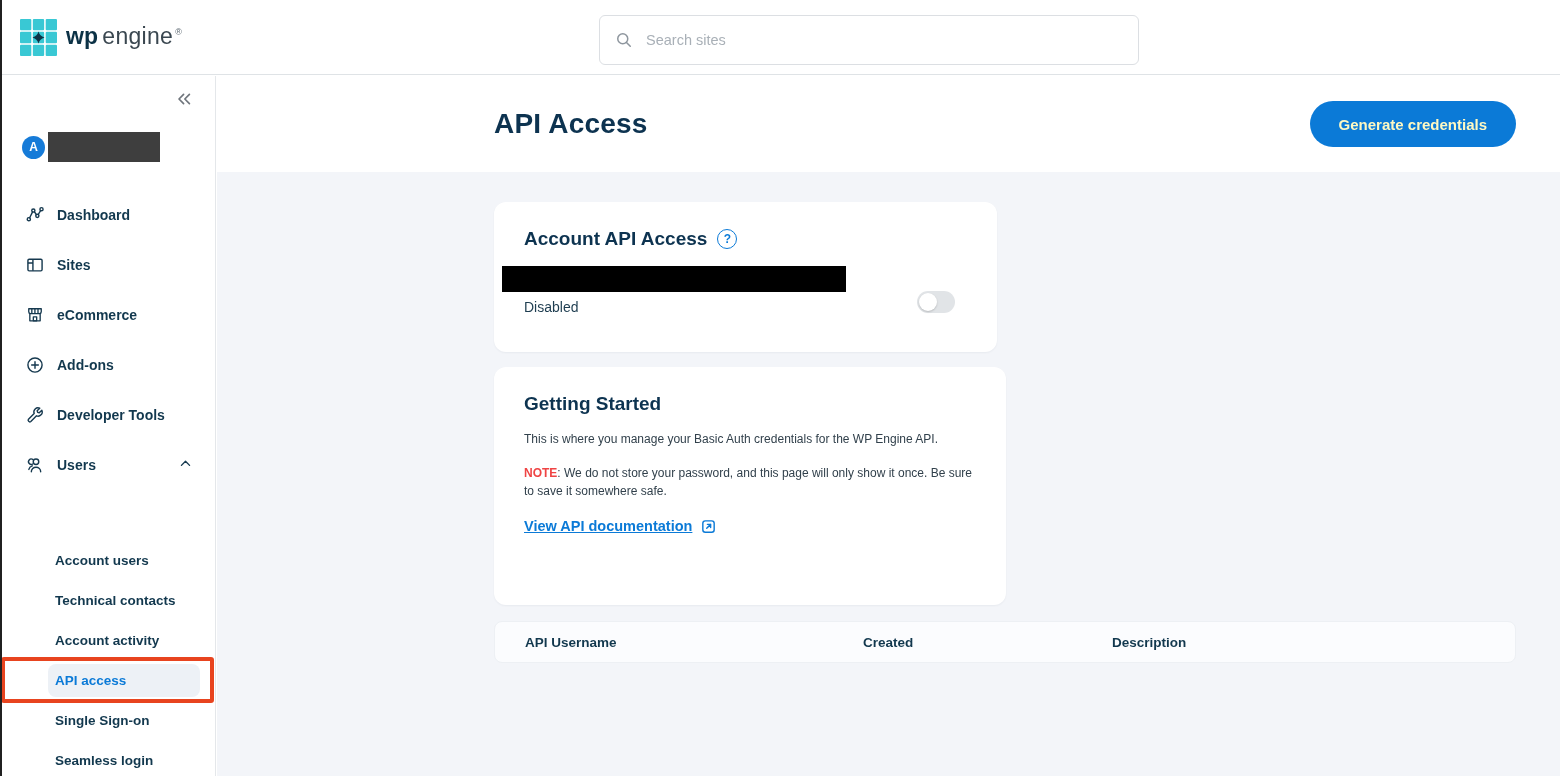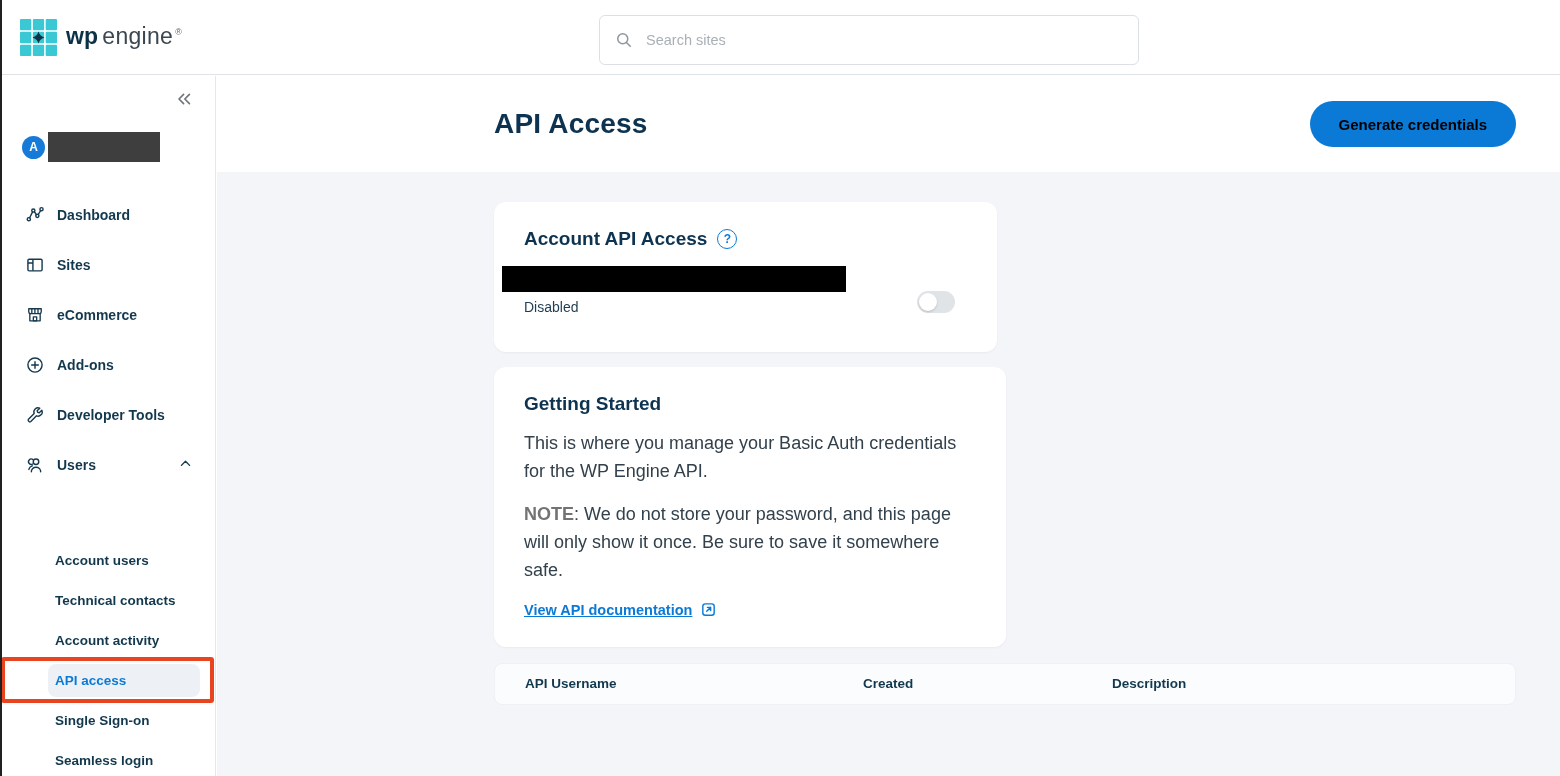--- a/index.html
+++ b/index.html
@@ -85,21 +85,21 @@
   
   .main { position: absolute; left: 217px; top: 76px; right: 0; bottom: 0; background: #f3f5f9; }
   .page-head { position: relative; height: 96px; background: #fff; }
   .page-title {
     position: absolute; left: 277px; top: 50%; transform: translateY(-50%);
     margin: 0; font-size: 28px; font-weight: 800; color: #0d3350; letter-spacing: .2px;
   }
   .primary-btn {
     position: absolute; right: 44px; top: 50%; transform: translateY(-50%);
     height: 46px; padding: 0 29px; border: none; border-radius: 23px;
-    background: #0b7ad7; color: #000000; font-size: 15px; font-weight: 700;
+    background: #0b7ad7; color: #fef9c3; font-size: 15px; font-weight: 700;
     font-family: "Liberation Sans", sans-serif; cursor: pointer;
   }
 
   .content { padding: 30px 44px 0 277px; }
   .cards-row { display: flex; gap: 15px; align-items: flex-start; flex-direction: column; }
   .card { background: #fff; border-radius: 12px; box-shadow: 0 1px 2px rgba(16,36,54,.05); }
 
   .card-api { width: 503px; height: 150px; position: relative; padding: 26px 30px; }
   .card-title-row { display: flex; align-items: center; gap: 10px; }
   .card h2 { margin: 0; font-size: 19px; font-weight: 800; color: #0d3350; }
@@ -113,22 +113,22 @@
   .toggle {
     position: absolute; right: 42px; top: 89px; width: 38px; height: 22px;
     background: #e1e4e7; border-radius: 11px; cursor: pointer;
   }
   .toggle .knob {
     position: absolute; left: 2px; top: 2px; width: 18px; height: 18px;
     background: #fff; border-radius: 50%; box-shadow: 0 1px 2px rgba(0,0,0,.18);
   }
 
   .card-getting { flex: 1; min-height: 238px; padding: 26px 30px 28px; }
-  .card-getting p { margin: 15px 0 0; font-size: 18px; line-height: 1.55; color: #32414c; max-width: 452px; }
-  .card-getting p b { color: #737373; }
+  .card-getting p { margin: 15px 0 0; font-size: 12px; line-height: 1.55; color: #32414c; max-width: 452px; }
+  .card-getting p b { color: #ef4444; }
   .doc-link {
     margin-top: 17px; display: inline-flex; align-items: center; gap: 8px;
     color: #0b7ad7; font-size: 14.5px; font-weight: 700; text-decoration: underline; cursor: pointer;
   }
   .doc-link svg { width: 17px; height: 17px; }
 
   .table-head {
     margin-top: 16px; height: 42px; background: #fbfcfe;
     border: 1px solid #edf0f4; border-radius: 8px;
     display: grid; grid-template-columns: 338px 249px 1fr;

